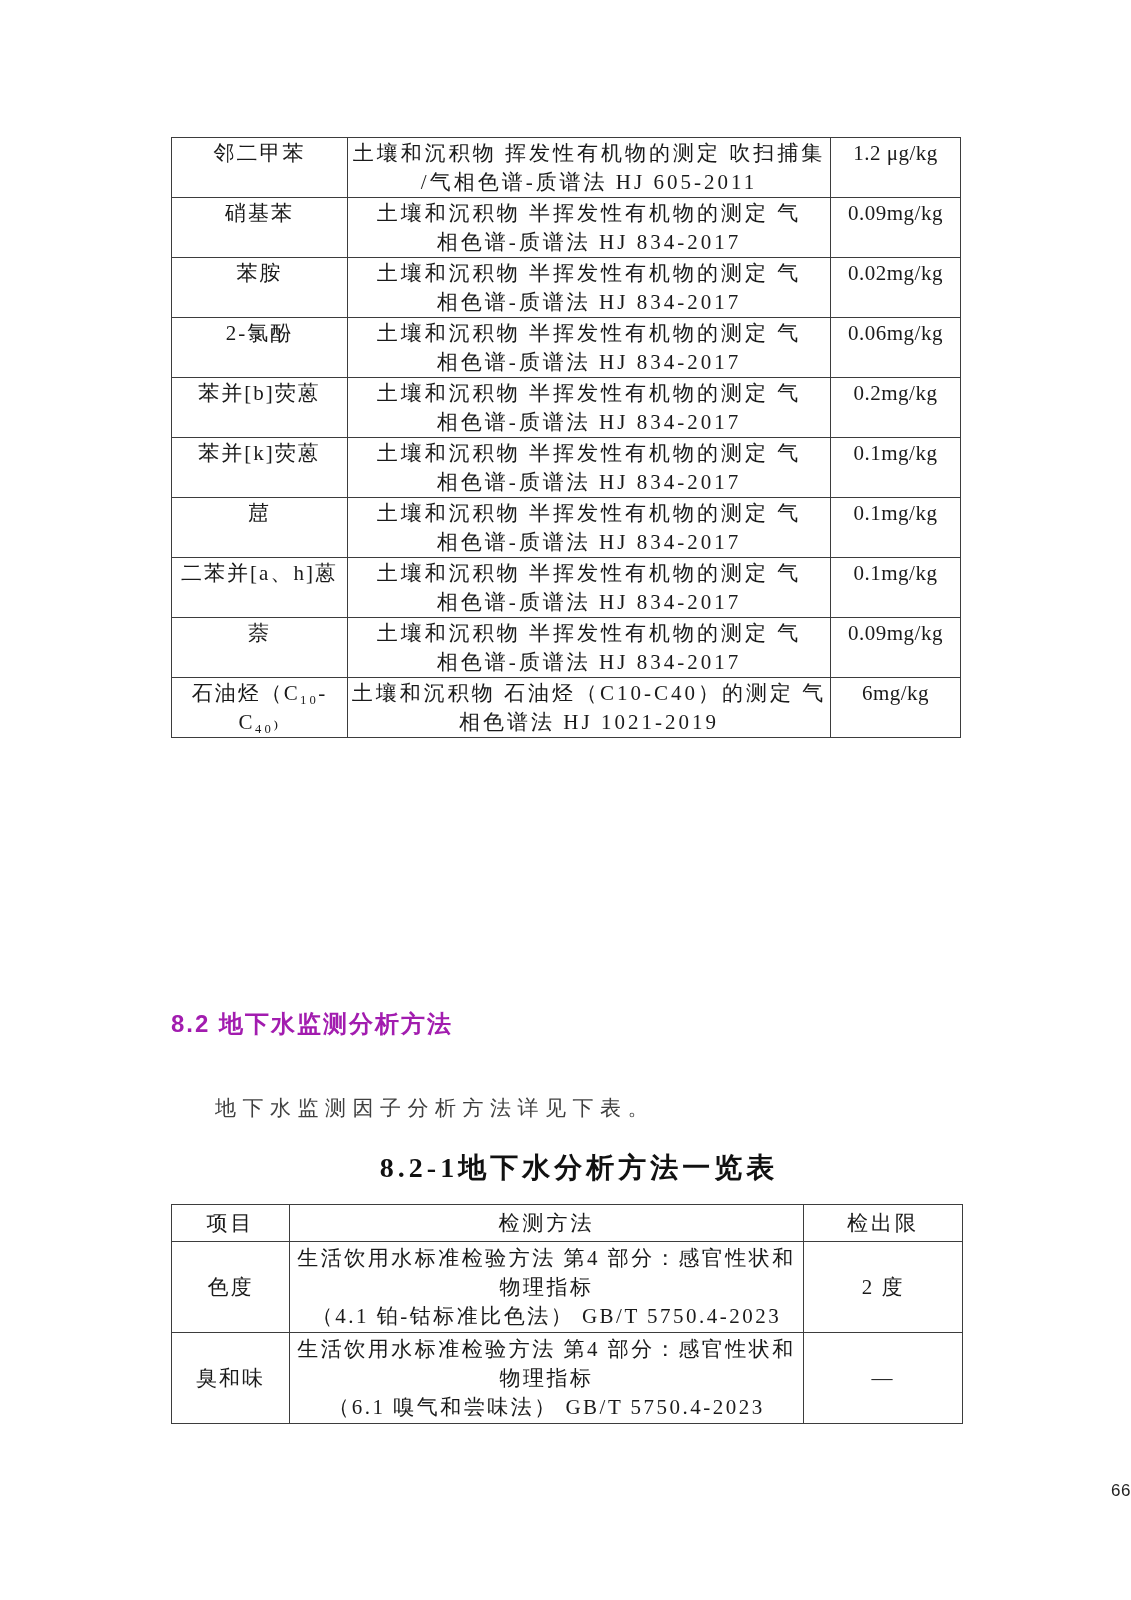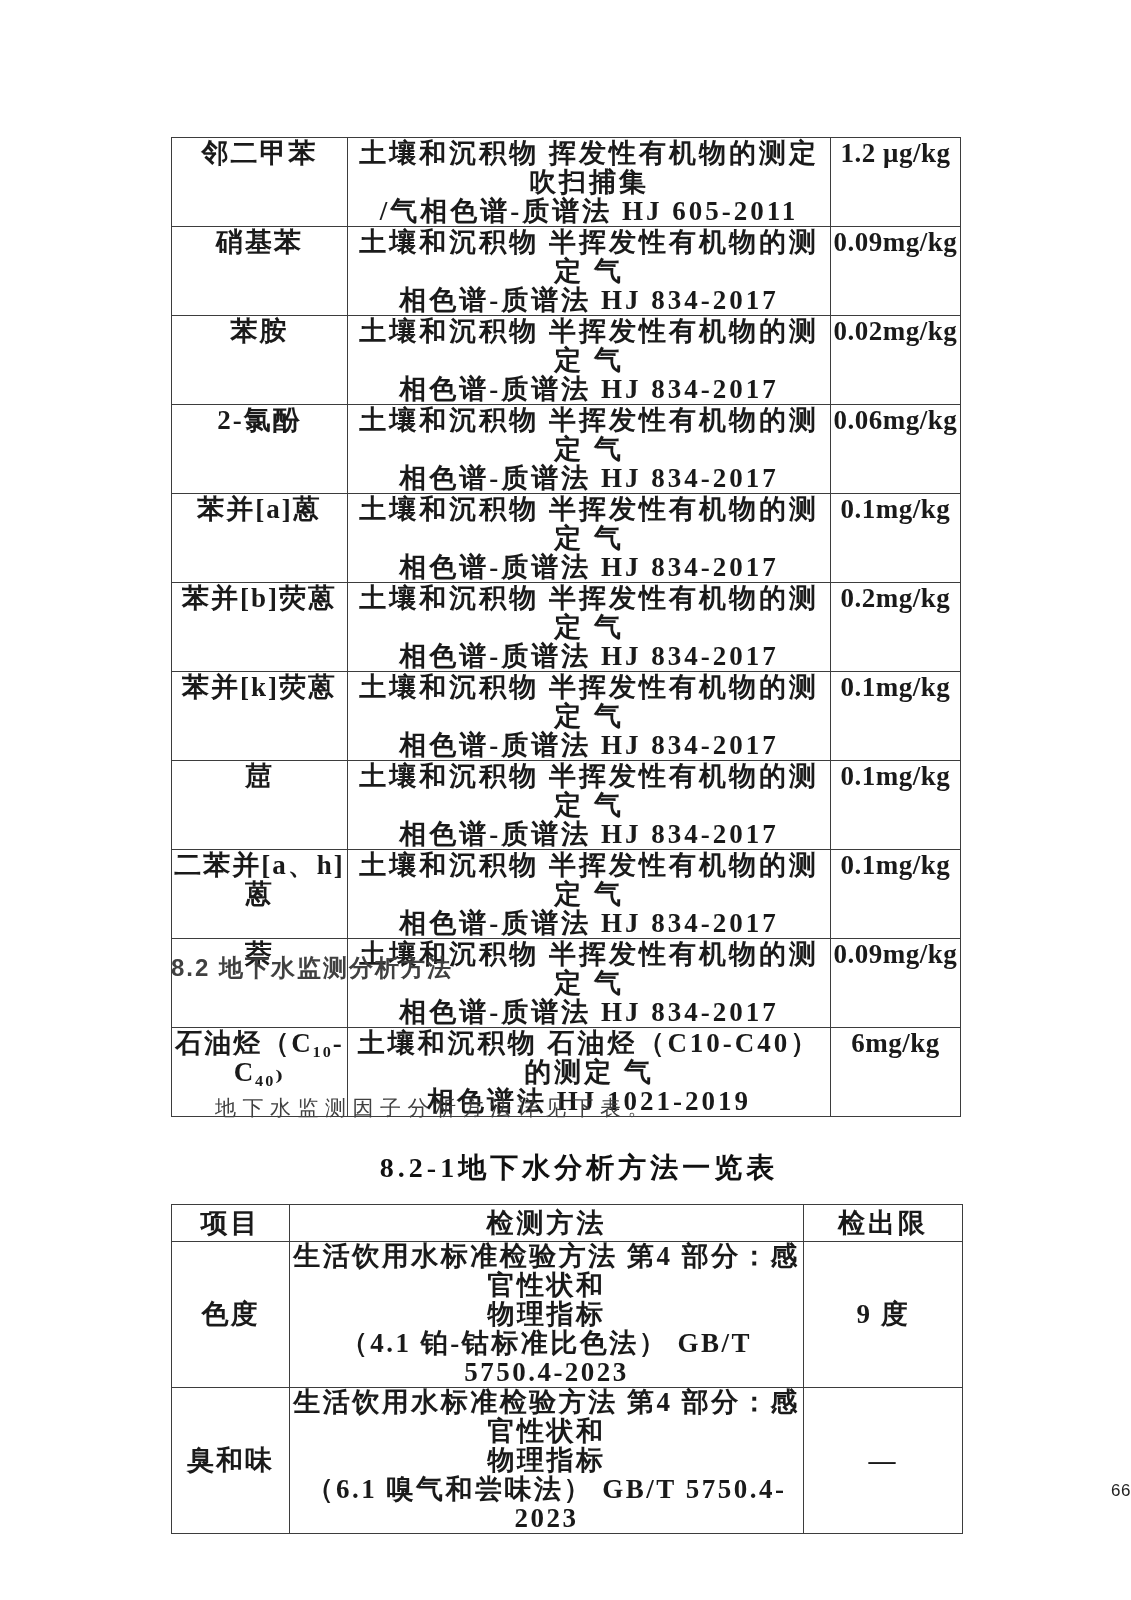--- a/index.html
+++ b/index.html
@@ -10,39 +10,39 @@
     margin:0 auto;
     background:#ffffff;
     color:#1a1a1a;
     font-family:"Liberation Serif","DejaVu Serif","DejaVu Sans",serif;
     overflow:hidden;
   }
   table { border-collapse:collapse; table-layout:fixed; }
   td, th {
     border:1px solid #3d3d3d;
     text-align:center;
-    font-weight:bold;
-    font-size:27px;
+    font-weight:normal;
+    font-size:21px;
     line-height:29px;
     white-space:pre-line;
     padding:0 2px;
     overflow:hidden;
   }
   
   .tbl1 { position:absolute; left:171px; top:137px; width:789px; }
   .tbl1 td { height:58px; vertical-align:top; }
   .tbl1 td.c-item   { letter-spacing:2px; padding-top:1px; }
   .tbl1 td.c-method { letter-spacing:3px; padding-top:1px; }
   .tbl1 td.c-limit  { letter-spacing:0.5px; padding-top:1px; }
   
   .heading {
-    position:absolute; left:171px; top:952px;
+    position:absolute; left:171px; top:1008px;
     font-family:"Liberation Sans","DejaVu Sans",sans-serif;
     font-weight:bold; font-size:24px; letter-spacing:2px;
-    color:#404040;
+    color:#a21caf;
   }
   .para {
     position:absolute; left:215px; top:1094px;
     font-size:21px; letter-spacing:6.5px; color:#404040;
   }
   .tbl-title {
     position:absolute; left:171px; top:1149px; width:790px;
     text-align:center; text-indent:26px;
     font-weight:bold; font-size:28px; letter-spacing:4px;
     color:#111;
@@ -90,26 +90,20 @@
         <td class="c-item">苯胺</td>
         <td class="c-method">土壤和沉积物 半挥发性有机物的测定 气
 相色谱-质谱法  HJ 834-2017</td>
         <td class="c-limit">0.02mg/kg</td>
       </tr>
       <tr>
         <td class="c-item">2-氯酚</td>
         <td class="c-method">土壤和沉积物 半挥发性有机物的测定 气
 相色谱-质谱法  HJ 834-2017</td>
         <td class="c-limit">0.06mg/kg</td>
-      </tr>
-      <tr>
-        <td class="c-item">苯并[a]蒽</td>
-        <td class="c-method">土壤和沉积物 半挥发性有机物的测定 气
-相色谱-质谱法  HJ 834-2017</td>
-        <td class="c-limit">0.1mg/kg</td>
       </tr>
       <tr>
         <td class="c-item">苯并[b]荧蒽</td>
         <td class="c-method">土壤和沉积物 半挥发性有机物的测定 气
 相色谱-质谱法  HJ 834-2017</td>
         <td class="c-limit">0.2mg/kg</td>
       </tr>
       <tr>
         <td class="c-item">苯并[k]荧蒽</td>
         <td class="c-method">土壤和沉积物 半挥发性有机物的测定 气
@@ -160,21 +154,21 @@
         <th>检测方法</th>
         <th>检出限</th>
       </tr>
     </thead>
     <tbody>
       <tr>
         <td class="c-item">色度</td>
         <td class="c-method">生活饮用水标准检验方法 第4 部分：感官性状和
 物理指标
 （4.1  铂-钴标准比色法） GB/T 5750.4-2023</td>
-        <td class="c-limit">9 度</td>
+        <td class="c-limit">2 度</td>
       </tr>
       <tr>
         <td class="c-item">臭和味</td>
         <td class="c-method">生活饮用水标准检验方法 第4 部分：感官性状和
 物理指标
 （6.1  嗅气和尝味法） GB/T 5750.4-2023</td>
         <td class="c-limit">—</td>
       </tr>
     </tbody>
   </table>

